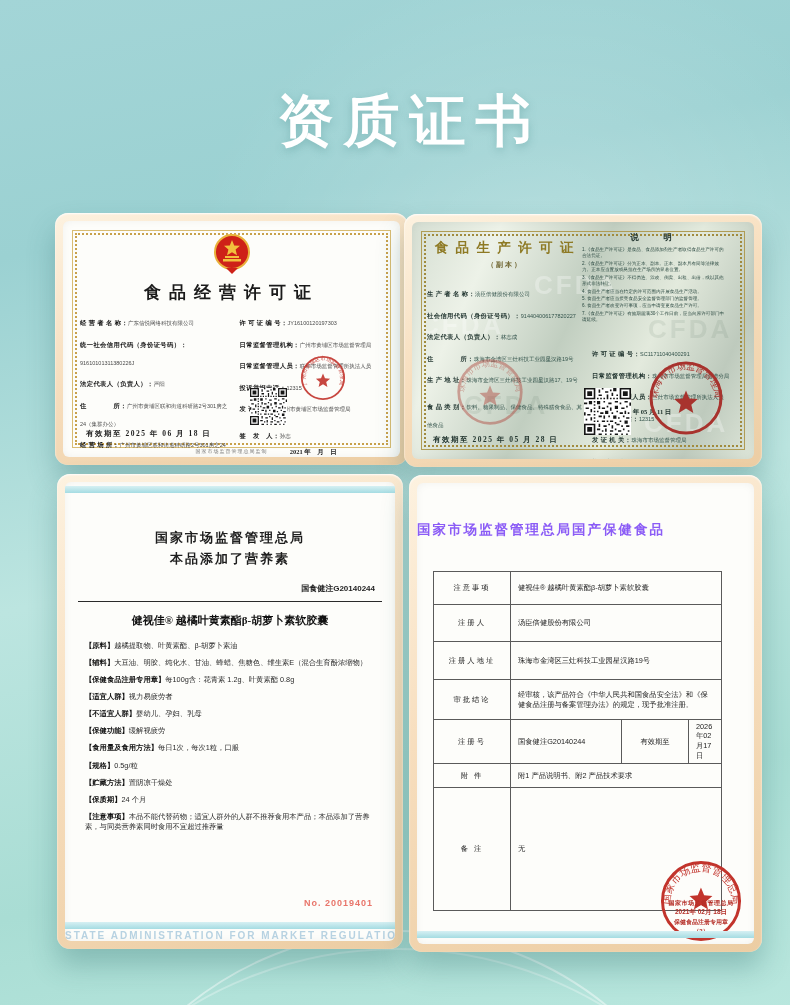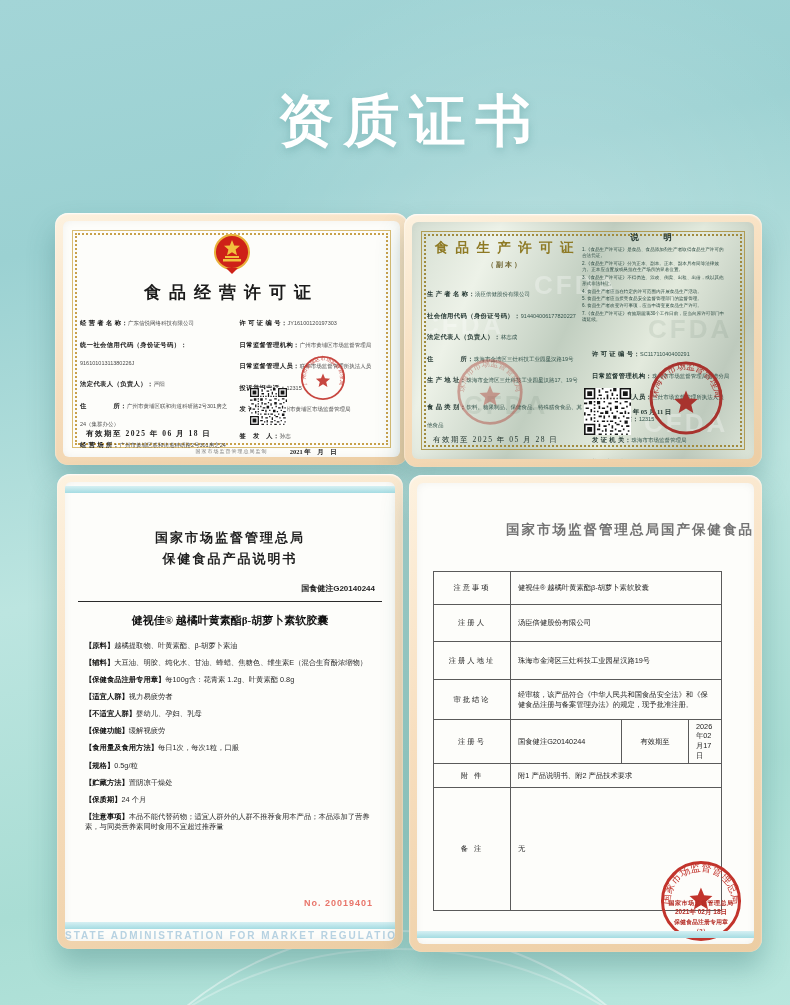--- a/index.html
+++ b/index.html
@@ -54,21 +54,21 @@
   .c2-sub{font-size:7px;letter-spacing:2px;color:#6f6530;margin-top:3px;font-weight:700;}
   .c2-notes{position:absolute;left:170px;top:10px;width:146px;}
   .c2-notes-h{text-align:center;font-family:"Liberation Serif",serif;font-weight:700;font-size:8.5px;
     letter-spacing:8px;color:#22352f;margin-bottom:3px;}
   .note{font-size:4.6px;color:#2c4a42;line-height:1.4;margin-bottom:1px;}
   .c2-left{position:absolute;left:15px;top:60px;width:158px;}
   .c2-left .f-lbl,.c2-right .f-lbl{color:#1f332e;}
   .c2-left .f-val,.c2-right .f-val{color:#33534b;}
   .c2-right{position:absolute;left:180px;top:120px;width:138px;}
   .c2-date{position:absolute;left:206px;top:186px;font-family:"Liberation Serif",serif;font-weight:700;font-size:6.5px;color:#22352f;}
-  .c2-valid{position:absolute;left:21px;bottom:14px;font-family:"Liberation Serif",serif;font-weight:400;
+  .c2-valid{position:absolute;left:21px;bottom:14px;font-family:"Liberation Serif",serif;font-weight:700;
     font-size:7.5px;letter-spacing:1.5px;color:#22352f;}
   .c2-qr{left:172px;top:166px;width:47px;height:47px;}
   .c2-seal-big{left:236px;top:138px;width:76px;height:76px;color:#a8332e;}
   .c2-seal-faint{left:44px;top:136px;width:68px;height:68px;color:#b0453c;opacity:.45;}
   .cfda{position:absolute;font-size:26px;font-weight:800;letter-spacing:3px;color:rgba(255,255,255,.30);pointer-events:none;}
   .cfda.dk{color:rgba(70,95,78,.10);}
   
   .strip{position:absolute;left:0;right:0;height:7px;background:linear-gradient(#d6f0f3,#a5dce2);}
   .c3-h{position:absolute;top:46px;left:0;width:100%;text-align:center;font-family:"Liberation Serif",serif;
     font-weight:700;font-size:13px;letter-spacing:2px;color:#1e1e1e;line-height:1.6;}
@@ -76,22 +76,22 @@
   .c3-hr{position:absolute;top:119px;left:13px;right:13px;border-top:1.6px solid #2a2a2a;}
   .c3-prod{position:absolute;top:131px;left:0;width:100%;text-align:center;font-family:"Liberation Serif",serif;
     font-weight:700;font-size:11px;color:#111;}
   .c3-items{position:absolute;top:159px;left:20px;right:18px;}
   .item{font-size:7.3px;line-height:1.45;margin-bottom:6.5px;color:#2a2a2a;}
   .item b{font-family:"Liberation Serif",serif;color:#111;}
   .c3-serial{position:absolute;right:22px;bottom:33px;color:#e8756a;font-size:9px;font-weight:700;letter-spacing:1px;}
   .c3-wm{position:absolute;bottom:0;left:0;right:0;height:11px;overflow:hidden;text-align:center;white-space:nowrap;
     font-size:10px;font-weight:700;letter-spacing:2px;color:rgba(125,175,205,.55);}
   
-  .c4-h{position:absolute;top:36px;left:0;width:100%;text-align:right;font-family:"Liberation Serif",serif;
-    font-weight:700;font-size:13.5px;letter-spacing:2px;color:#737373;line-height:1.6;}
+  .c4-h{position:absolute;top:36px;left:0;width:100%;text-align:left;font-family:"Liberation Serif",serif;
+    font-weight:700;font-size:13.5px;letter-spacing:2px;color:#8b5cf6;line-height:1.6;}
   .c4-table{position:absolute;top:88px;left:16px;width:289px;border-collapse:collapse;}
   .c4-table td{border:1px solid #5a5a5a;font-size:7.3px;color:#222;padding:2px 7px;vertical-align:middle;}
   .c4-table td.lab{width:62px;text-align:center;letter-spacing:2px;font-size:7.3px;}
   .h1{height:33px;}.h2{height:37px;}.h3{height:38px;}.h4{height:40px;}.h5{height:24px;}.h6{height:24px;}.h7{height:123px;}
   .c4-seal{right:12px;bottom:2px;width:82px;height:82px;color:#c2342c;}
   .seal-wrap{position:absolute;}
   .seal-ovl{position:absolute;left:0;width:100%;text-align:center;color:#b52f28;font-weight:700;white-space:nowrap;}
   .so-org{top:47%;font-size:6px;letter-spacing:.5px;}
   .so-date{top:58%;font-size:6.5px;}
   .so-cap{top:71%;font-size:6px;}
@@ -229,21 +229,21 @@
       </div>
       <div class="c2-valid">有效期至 2025 年 05 月 28 日</div>
     </div>
   </section>
 
   <section class="frame" id="cert3">
     <div class="paper">
       <div class="strip" style="top:4px;"></div>
       <div class="c3-h">
         <div>国家市场监督管理总局</div>
-        <div>保健食品产品说明书</div>
+        <div>本品添加了营养素</div>
       </div>
       <div class="c3-reg">国食健注G20140244</div>
       <div class="c3-hr"></div>
       <div class="c3-prod">健视佳® 越橘叶黄素酯β-胡萝卜素软胶囊</div>
       <div class="c3-items">
         <div class="item"><b>【原料】</b><span>越橘提取物、叶黄素酯、β-胡萝卜素油</span></div>
         <div class="item"><b>【辅料】</b><span>大豆油、明胶、纯化水、甘油、蜂蜡、焦糖色、维生素E（混合生育酚浓缩物）</span></div>
         <div class="item"><b>【保健食品注册专用章】</b><span>每100g含：花青素 1.2g、叶黄素酯 0.8g</span></div>
         <div class="item"><b>【适宜人群】</b><span>视力易疲劳者</span></div>
         <div class="item"><b>【不适宜人群】</b><span>婴幼儿、孕妇、乳母</span></div>

